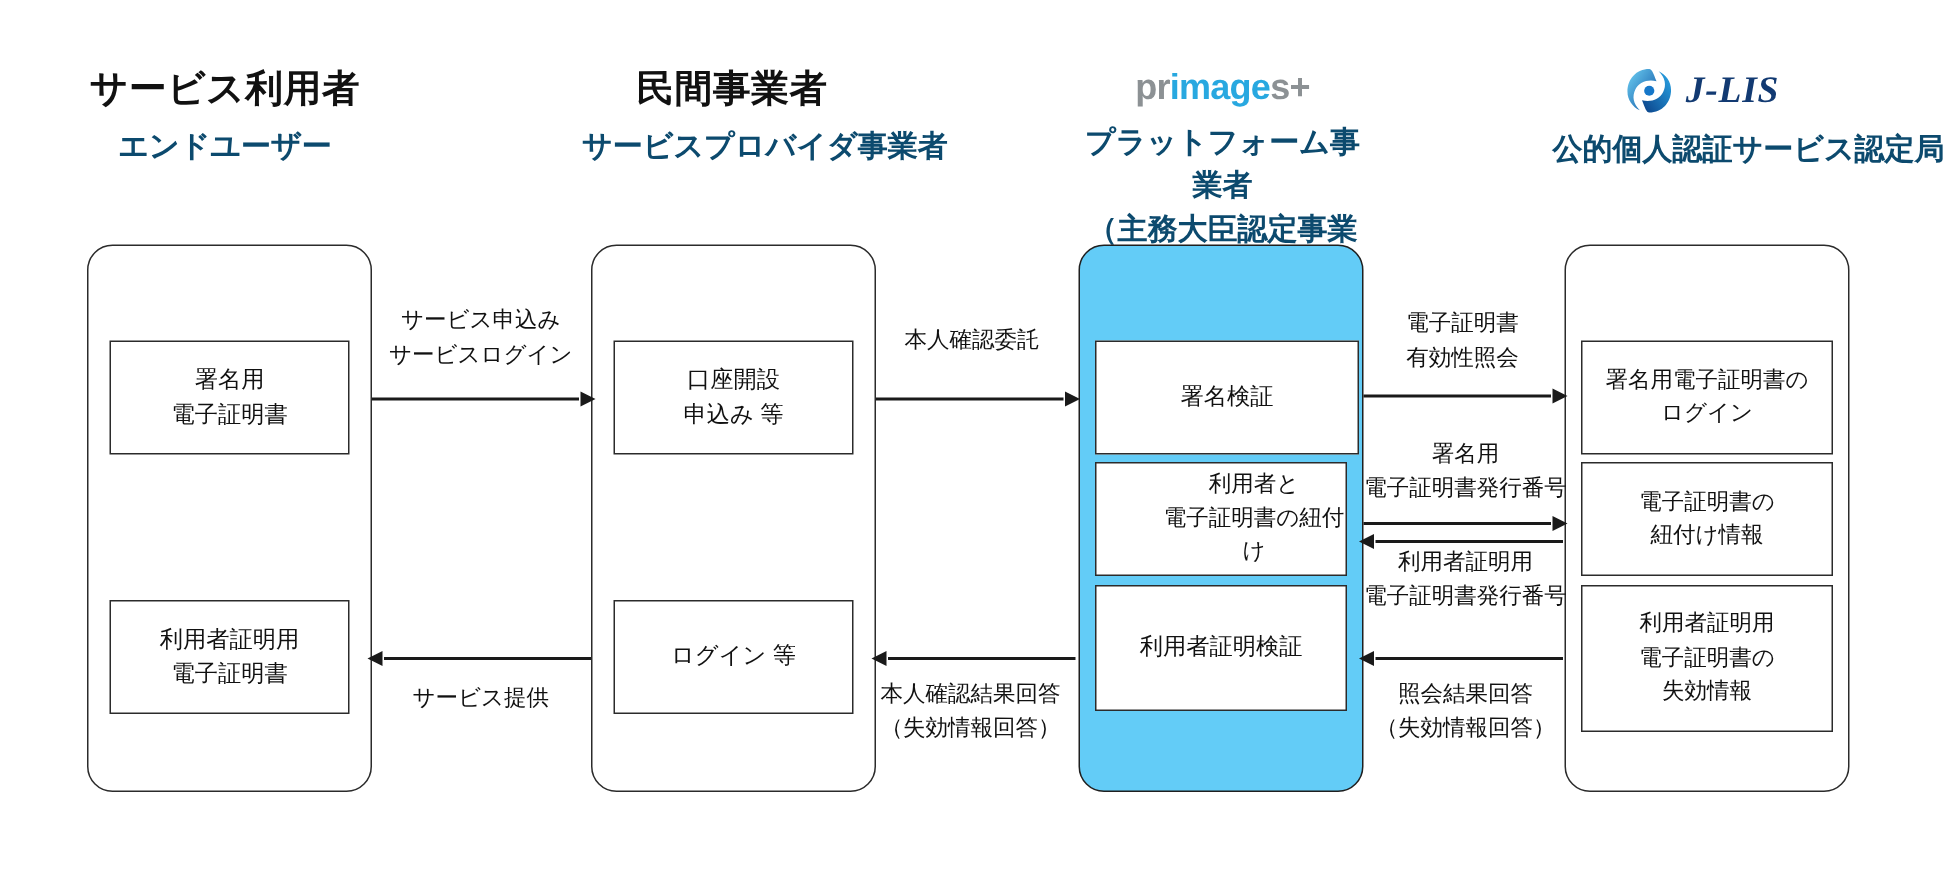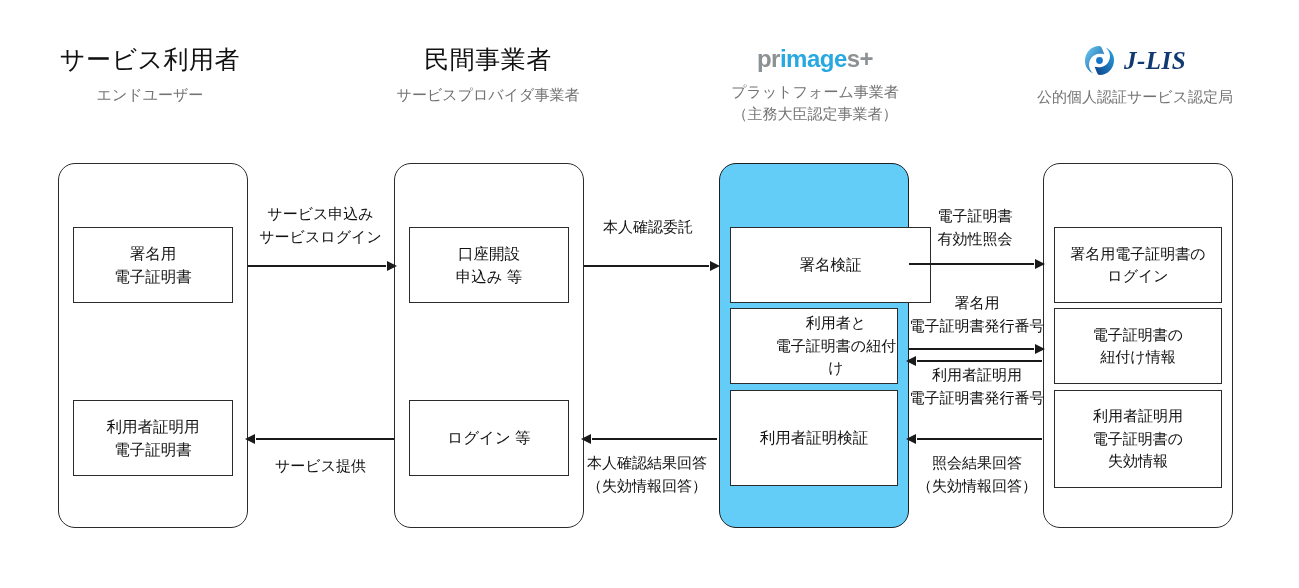--- a/index.html
+++ b/index.html
@@ -8,25 +8,25 @@
     background:#ffffff;
     font-family:"Liberation Sans","DejaVu Sans",sans-serif;
     color:#1a1a1a;
     overflow:hidden;
   }
   #stage{position:relative;width:1299px;height:588px;}
 
   
   .col-header{position:absolute;text-align:center;}
   .col-title{
-    font-size:25px;font-weight:400;letter-spacing:.5px;
+    font-size:25px;font-weight:700;letter-spacing:.5px;
     line-height:1.2;color:#111;white-space:nowrap;
   }
   .col-sub{
-    font-size:15px;font-weight:400;line-height:1.45;color:#737373;
+    font-size:20px;font-weight:700;line-height:1.45;color:#0c4a6e;
     margin-top:10px;white-space:nowrap;
   }
 
   
   .wordmark{
     font-family:Liberation Sans, sans-serif;
     font-size:24px;font-weight:700;letter-spacing:-0.5px;
     line-height:1;white-space:nowrap;
   }
   .wm-gray{color:#8c9194;}
@@ -131,24 +131,24 @@
 
   <div class="node" style="left:73px;top:227px;width:160px;height:76px;">署名用
 電子証明書</div>
   <div class="node" style="left:73px;top:400px;width:160px;height:76px;">利用者証明用
 電子証明書</div>
 
   <div class="node" style="left:409px;top:400px;width:160px;height:76px;">ログイン 等</div>
   <div class="node" style="left:409px;top:227px;width:160px;height:76px;">口座開設
 申込み 等</div>
 
-  <div class="node" style="left:730px;top:227px;width:201px;height:76px;">署名検証</div>
+  <div class="node" style="left:730px;top:227px;width:176px;height:76px;">署名検証</div>
   <div class="node tight" style="left:730px;top:308px;width:168px;height:76px;padding-left:44px;">利用者と
 電子証明書の紐付け</div>
-  <div class="node" style="left:730px;top:390px;width:168px;height:96px;">利用者証明検証</div>
+  <div class="node" style="left:730px;top:390px;width:168px;height:84px;">利用者証明検証</div>
 
   <div class="node tight" style="left:1054px;top:227px;width:168px;height:76px;">署名用電子証明書の
 ログイン</div>
   <div class="node tight" style="left:1054px;top:308px;width:168px;height:76px;">電子証明書の
 紐付け情報</div>
   <div class="node tight" style="left:1054px;top:390px;width:168px;height:98px;">利用者証明用
 電子証明書の
 失効情報</div>
 
   <div class="arrow-label" style="left:238px;top:203px;width:165px;">サービス申込み

